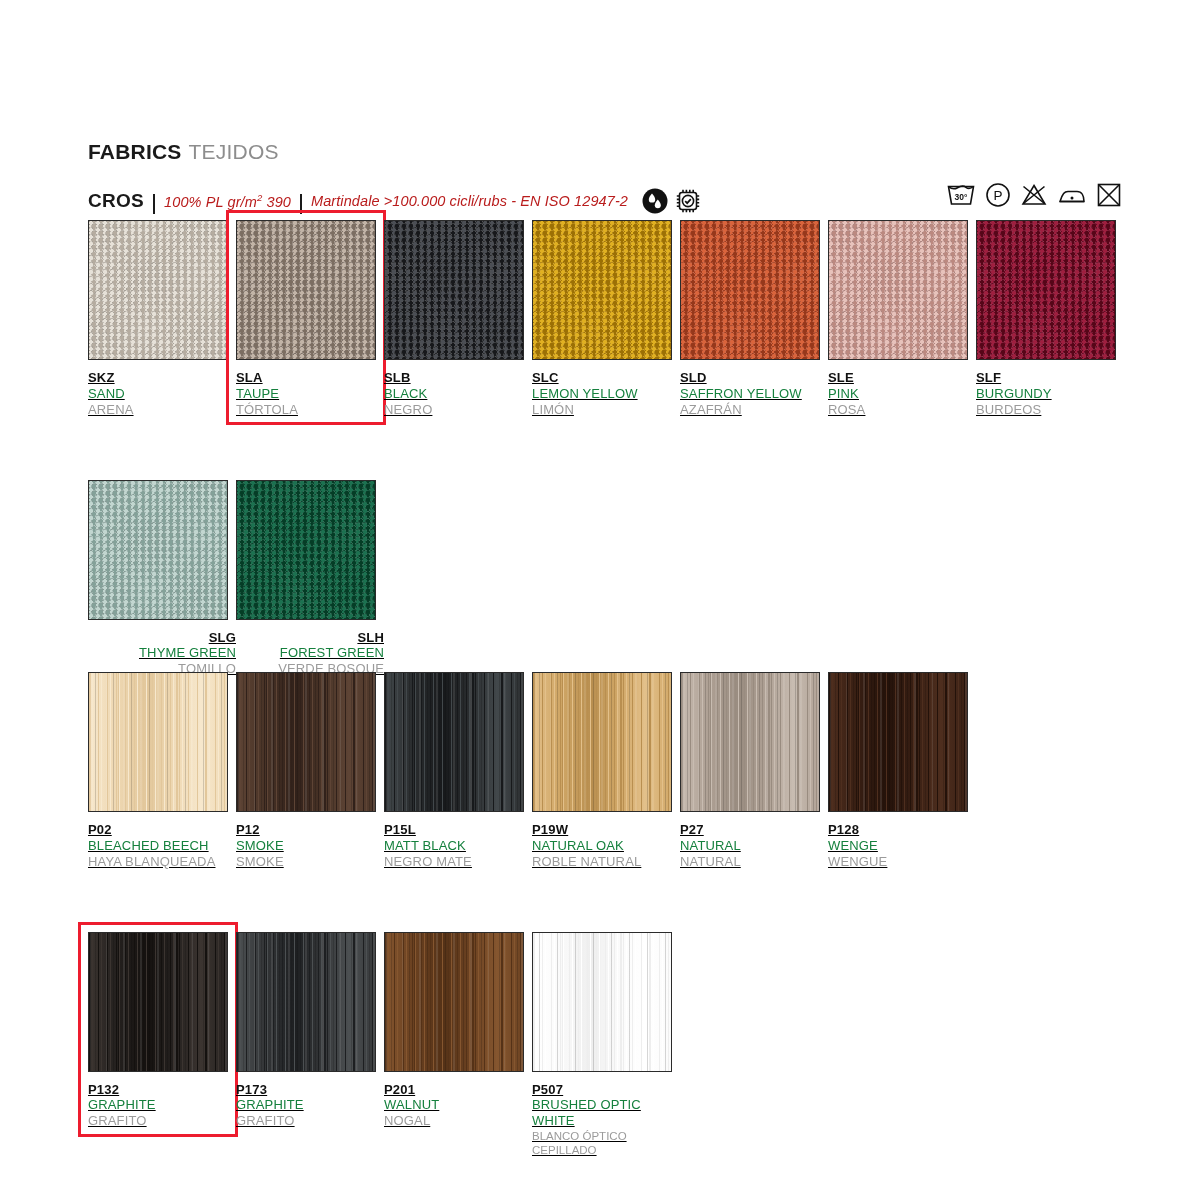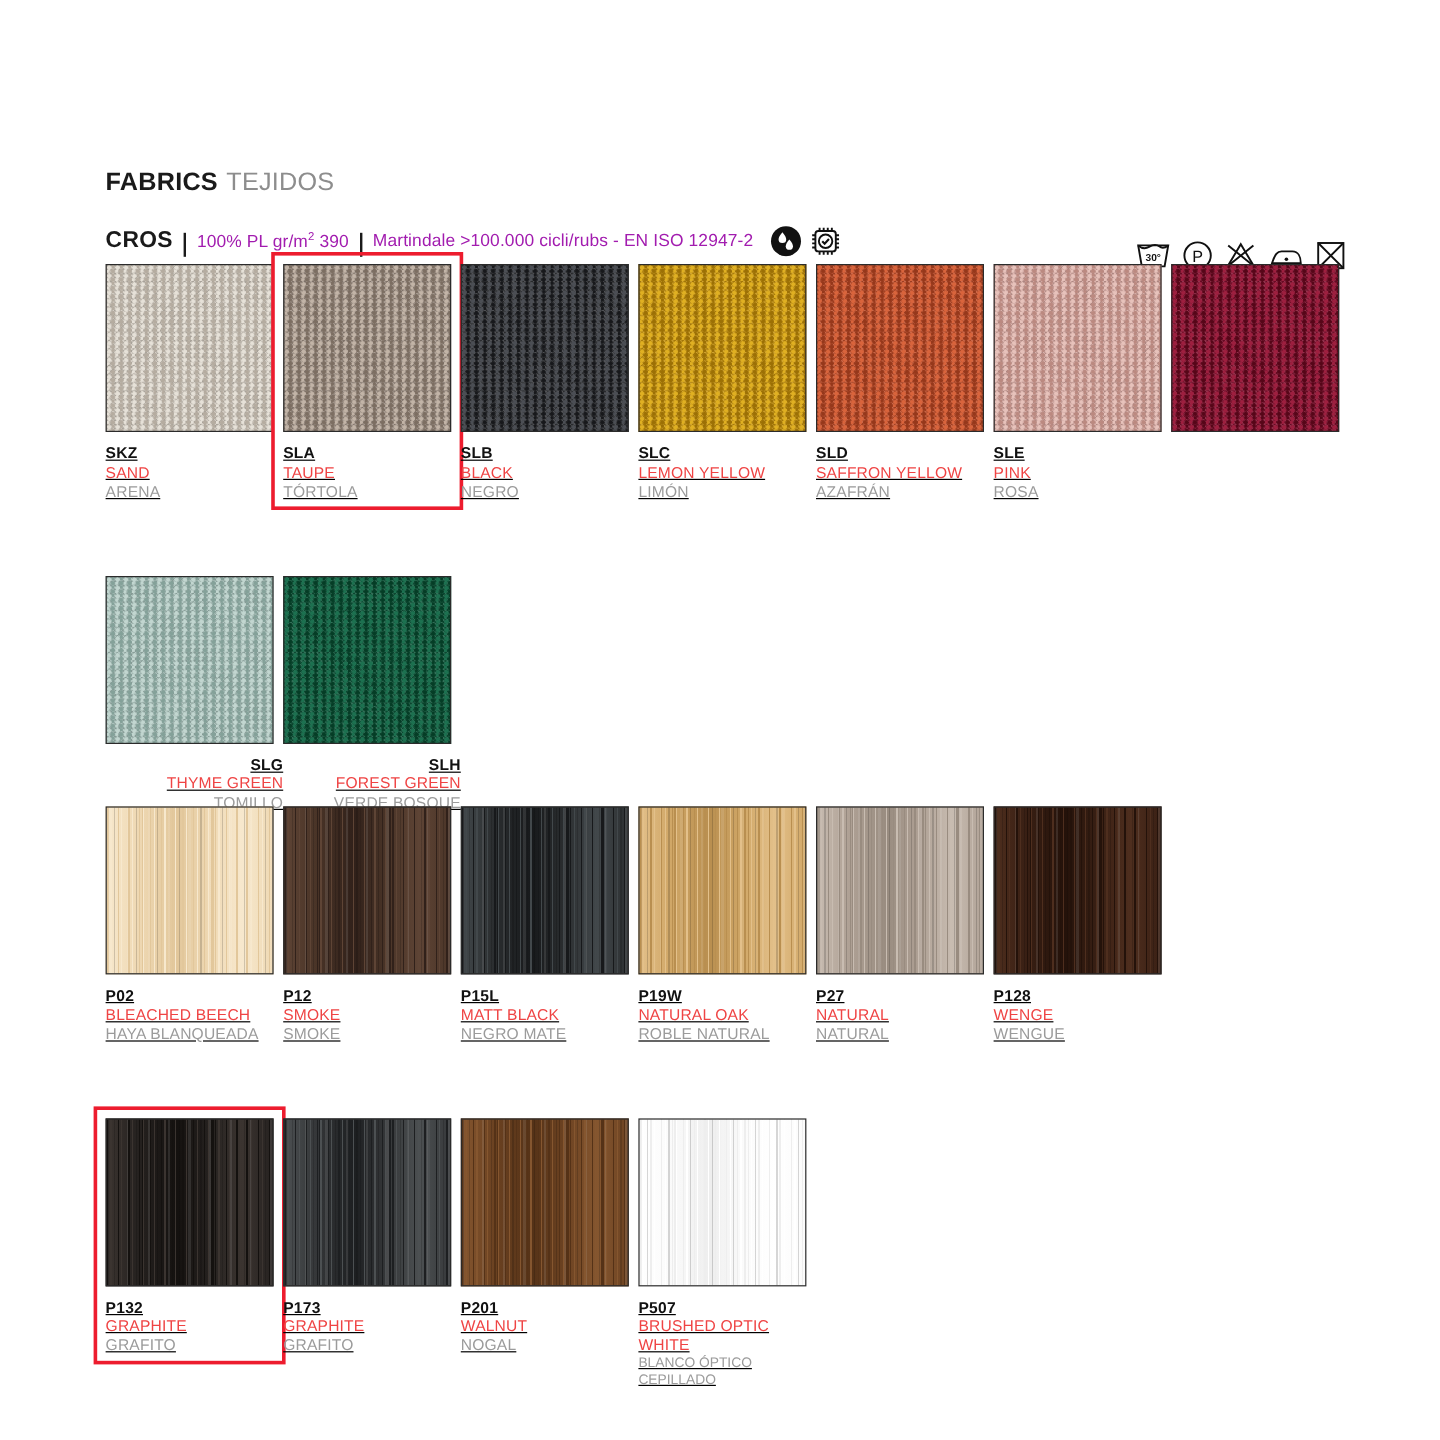--- a/index.html
+++ b/index.html
@@ -17,37 +17,37 @@
   }
   .title .en{font-weight:bold;color:#1a1a1a;}
   .title .es{font-weight:normal;color:#8d8d8d;margin-left:7px;}
 
   .specbar{
     position:absolute;left:88px;top:188px;width:1030px;height:26px;
   }
   .spec-left{display:flex;align-items:baseline;gap:0;white-space:nowrap;}
   .spec-name{font-size:19px;font-weight:bold;color:#1a1a1a;letter-spacing:.3px;}
   .vbar{display:inline-block;width:2px;height:20px;background:#1a1a1a;margin:0 9px;position:relative;top:3px;}
-  .spec-txt{font-size:14.5px;color:#a21caf;letter-spacing:.1px;}
+  .spec-txt{font-size:14.5px;color:#b91c1c;letter-spacing:.1px;font-style:italic;}
   .spec-txt sup{font-size:9.5px;}
 
   .hdr-icons{display:flex;align-items:center;gap:7px;margin-left:14px;}
-  .care-icons{position:absolute;right:78px;top:200px;display:flex;align-items:center;gap:9px;}
+  .care-icons{position:absolute;right:78px;top:182px;display:flex;align-items:center;gap:9px;}
 
   
   .grid{position:absolute;left:88px;}
   .row{display:flex;text-decoration:underline;}
   .cell{position:relative;width:148px;margin-right:0;}
   .swatch{
     width:140px;height:140px;border:1px solid #2b2b2b;box-sizing:border-box;
     background-repeat:repeat;
   }
   .labels{padding-top:10px;line-height:1.22;}
   .code{font-size:13px;font-weight:bold;color:#111;letter-spacing:.2px;}
-  .en-name{font-size:13px;color:#ef4444;letter-spacing:.15px;}
+  .en-name{font-size:13px;color:#15803d;letter-spacing:.15px;}
   .es-name{font-size:13px;color:#9b9b9b;letter-spacing:.15px;}
   .es-name.small{font-size:11.5px;letter-spacing:0;}
 
   .hl{
     position:absolute;border:3px solid #ed1c2e;box-sizing:border-box;
     pointer-events:none;
   }
 
   
   svg{display:block;}
@@ -172,20 +172,25 @@
         <div class="cell">
           <div class="swatch" style="background-image: radial-gradient(circle at 2px 2px, rgb(231, 194, 187) 0px, rgb(231, 194, 187) 1.6px, transparent 1.9px), radial-gradient(circle at 5px 5px, rgb(187, 137, 128) 0px, rgb(187, 137, 128) 1.6px, transparent 1.9px), radial-gradient(circle at 5px 1px, rgb(187, 137, 128) 0px, rgb(187, 137, 128) 1.2px, transparent 1.5px), radial-gradient(circle at 1px 5px, rgb(231, 194, 187) 0px, rgb(231, 194, 187) 1.2px, transparent 1.5px), repeating-linear-gradient(45deg, rgba(255, 255, 255, 0.1) 0px, rgba(255, 255, 255, 0.1) 1px, rgba(0, 0, 0, 0.1) 1px, rgba(0, 0, 0, 0.1) 2.4px), repeating-linear-gradient(-45deg, rgba(0, 0, 0, 0.09) 0px, rgba(0, 0, 0, 0.09) 1px, rgba(255, 255, 255, 0.07) 1px, rgba(255, 255, 255, 0.07) 2.4px), linear-gradient(rgb(212, 164, 157), rgb(212, 164, 157)); background-size: 7px 7px, 7px 7px, 7px 7px, 7px 7px, auto, auto, auto; background-color: rgb(212, 164, 157);"></div>
           <div class="labels">
             <div class="code">SLE</div>
             <div class="en-name">PINK</div>
             <div class="es-name">ROSA</div>
           </div>
         </div>
         <div class="cell">
           <div class="swatch" style="background-image: radial-gradient(circle at 2px 2px, rgb(158, 31, 63) 0px, rgb(158, 31, 63) 1.6px, transparent 1.9px), radial-gradient(circle at 5px 5px, rgb(86, 6, 24) 0px, rgb(86, 6, 24) 1.6px, transparent 1.9px), radial-gradient(circle at 5px 1px, rgb(86, 6, 24) 0px, rgb(86, 6, 24) 1.2px, transparent 1.5px), radial-gradient(circle at 1px 5px, rgb(158, 31, 63) 0px, rgb(158, 31, 63) 1.2px, transparent 1.5px), repeating-linear-gradient(45deg, rgba(255, 255, 255, 0.1) 0px, rgba(255, 255, 255, 0.1) 1px, rgba(0, 0, 0, 0.1) 1px, rgba(0, 0, 0, 0.1) 2.4px), repeating-linear-gradient(-45deg, rgba(0, 0, 0, 0.09) 0px, rgba(0, 0, 0, 0.09) 1px, rgba(255, 255, 255, 0.07) 1px, rgba(255, 255, 255, 0.07) 2.4px), linear-gradient(rgb(125, 11, 42), rgb(125, 11, 42)); background-size: 7px 7px, 7px 7px, 7px 7px, 7px 7px, auto, auto, auto; background-color: rgb(125, 11, 42);"></div>
+          <div class="labels">
+            <div class="code">SLF</div>
+            <div class="en-name">BURGUNDY</div>
+            <div class="es-name">BURDEOS</div>
+          </div>
         </div>
       </div>
       <div class="row" style="margin-bottom: 62px; text-align: right;">
         <div class="cell">
           <div class="swatch" style="background-image: radial-gradient(circle at 2px 2px, rgb(194, 214, 208) 0px, rgb(194, 214, 208) 1.6px, transparent 1.9px), radial-gradient(circle at 5px 5px, rgb(132, 161, 153) 0px, rgb(132, 161, 153) 1.6px, transparent 1.9px), radial-gradient(circle at 5px 1px, rgb(132, 161, 153) 0px, rgb(132, 161, 153) 1.2px, transparent 1.5px), radial-gradient(circle at 1px 5px, rgb(194, 214, 208) 0px, rgb(194, 214, 208) 1.2px, transparent 1.5px), repeating-linear-gradient(45deg, rgba(255, 255, 255, 0.1) 0px, rgba(255, 255, 255, 0.1) 1px, rgba(0, 0, 0, 0.1) 1px, rgba(0, 0, 0, 0.1) 2.4px), repeating-linear-gradient(-45deg, rgba(0, 0, 0, 0.09) 0px, rgba(0, 0, 0, 0.09) 1px, rgba(255, 255, 255, 0.07) 1px, rgba(255, 255, 255, 0.07) 2.4px), linear-gradient(rgb(163, 189, 182), rgb(163, 189, 182)); background-size: 7px 7px, 7px 7px, 7px 7px, 7px 7px, auto, auto, auto; background-color: rgb(163, 189, 182);"></div>
           <div class="labels">
             <div class="code">SLG</div>
             <div class="en-name">THYME GREEN</div>
             <div class="es-name">TOMILLO</div>
           </div>

